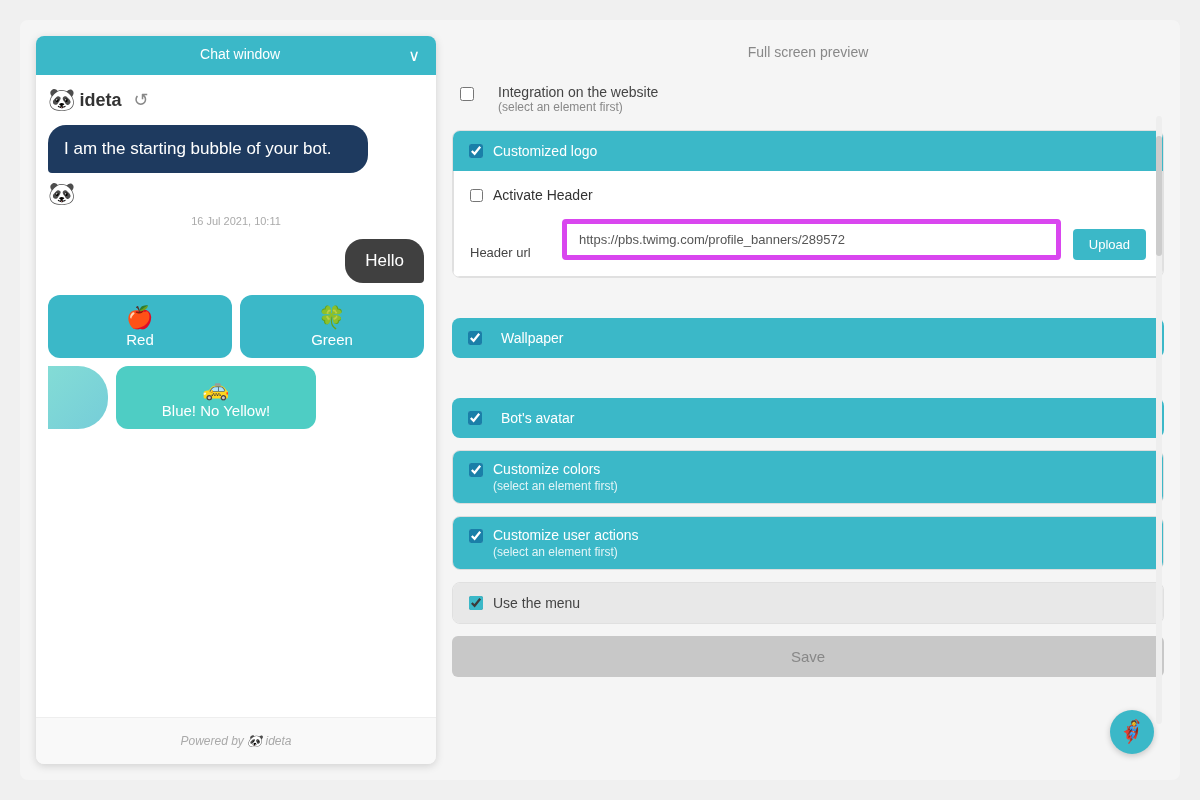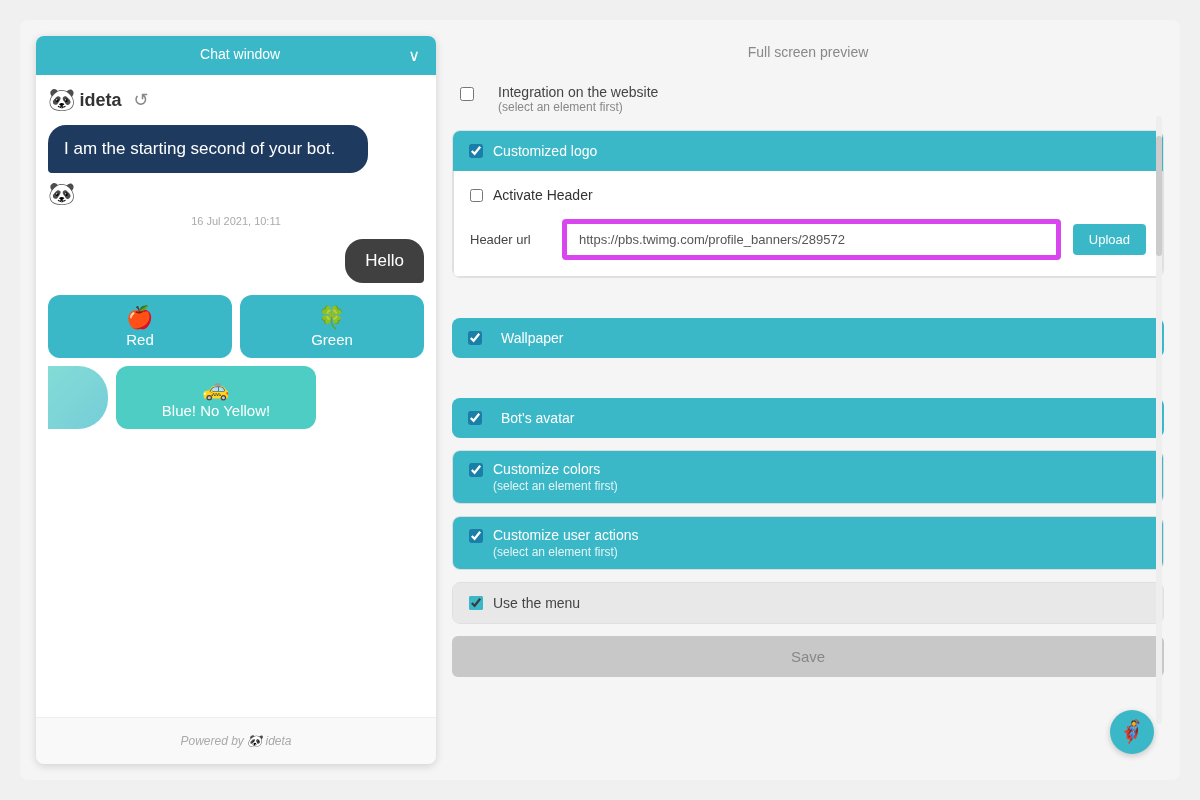--- a/index.html
+++ b/index.html
@@ -205,21 +205,21 @@
       gap: 10px;
       margin-bottom: 16px;
     }
     .activate-header-row label {
       font-size: 14px;
       color: #333;
       font-weight: 500;
     }
     .header-url-row {
       display: flex;
-      align-items: center;
+      align-items: flex-end;
       gap: 12px;
     }
     .header-url-label {
       font-size: 13px;
       color: #444;
       font-weight: 500;
       white-space: nowrap;
       min-width: 80px;
     }
     .header-url-input {
@@ -376,21 +376,21 @@
     </div>
     <div class="chat-body">
       <div class="chat-logo-row">
         <div class="chat-logo">
           <span class="logo-panda">🐼</span>
           <span class="logo-text">ideta</span>
         </div>
         <span class="reset-icon">↺</span>
       </div>
 
-      <div class="bot-bubble">I am the starting second of your bot.</div>
+      <div class="bot-bubble">I am the starting bubble of your bot.</div>
 
       <div class="avatar-bot-row">
         <span class="panda-avatar">🐼</span>
       </div>
 
       <div class="timestamp">16 Jul 2021, 10:11</div>
 
       <div class="user-bubble-row">
         <div class="user-bubble">Hello</div>
       </div>

